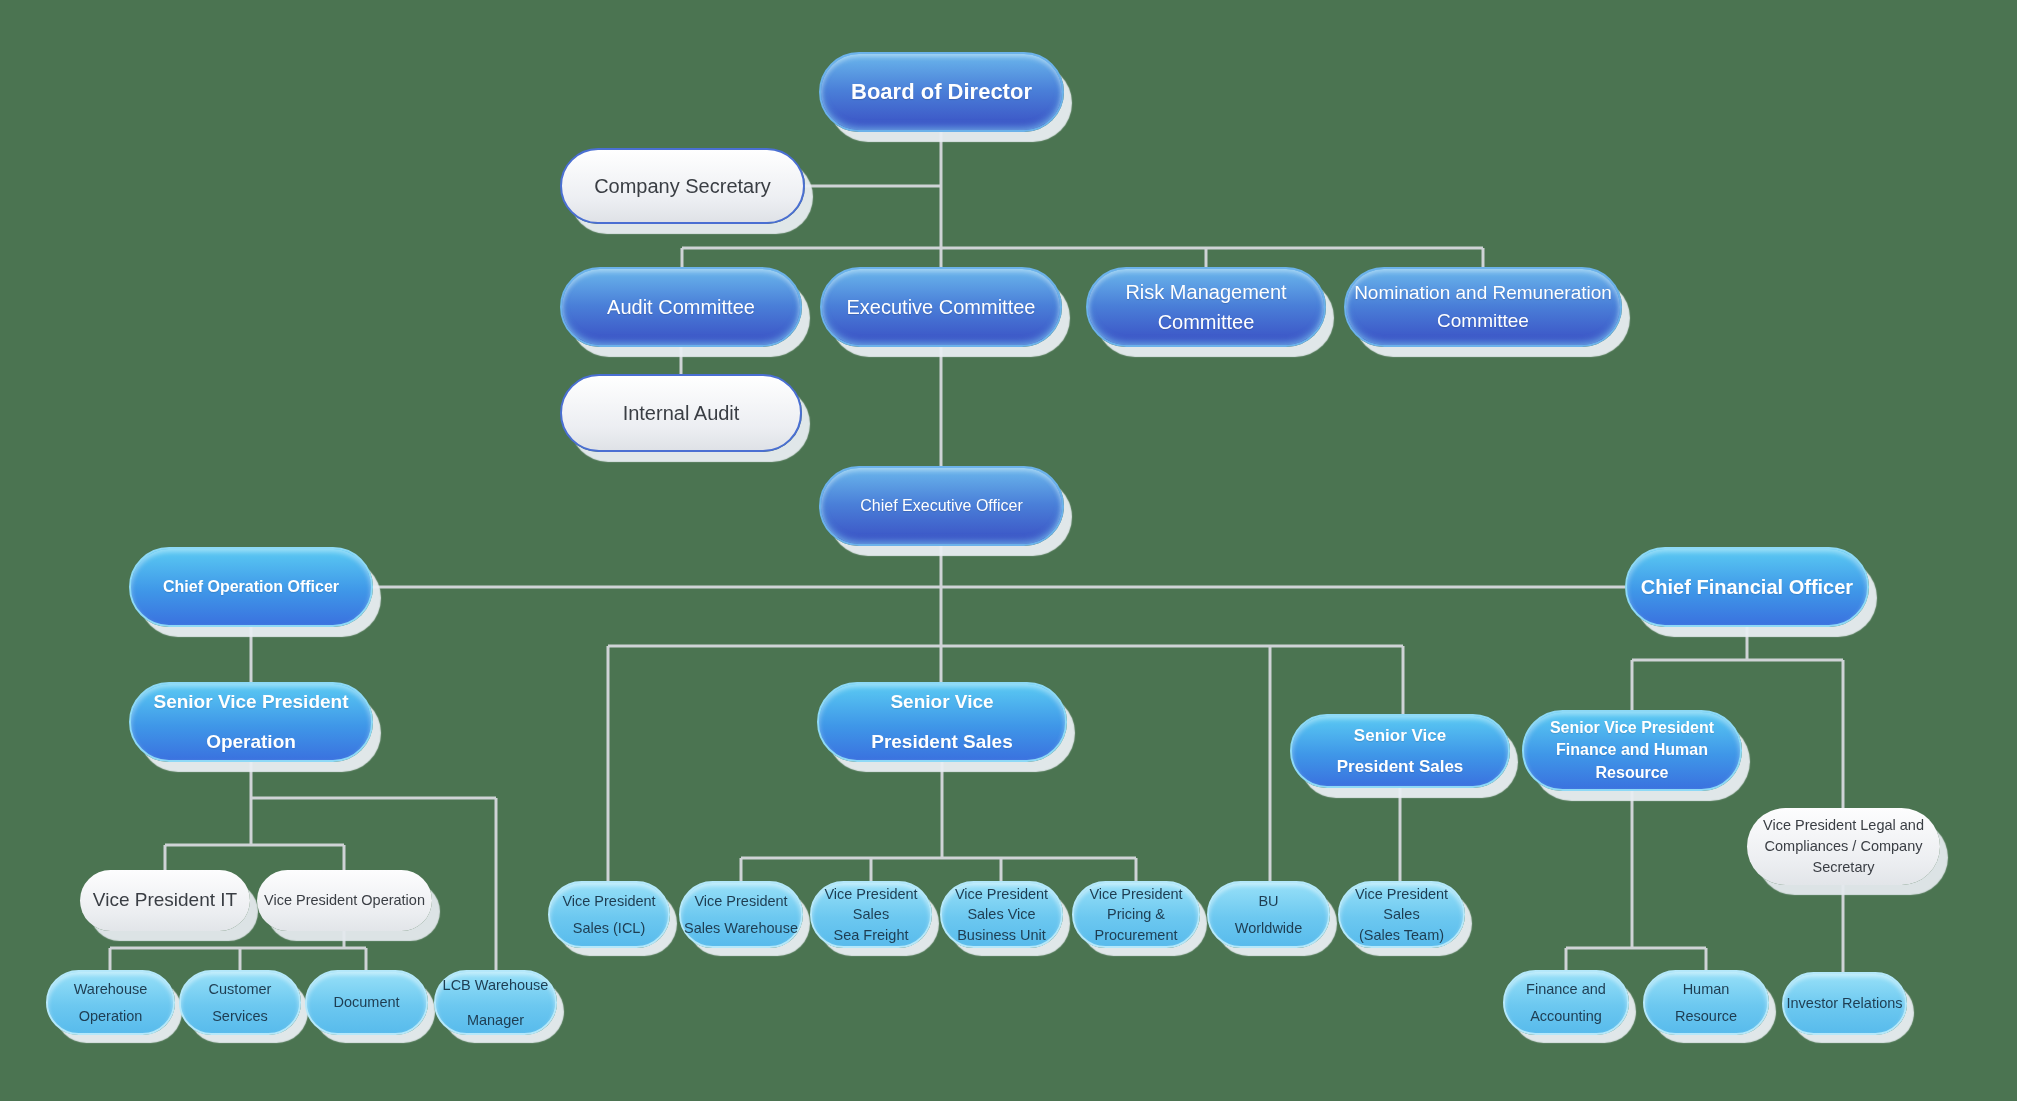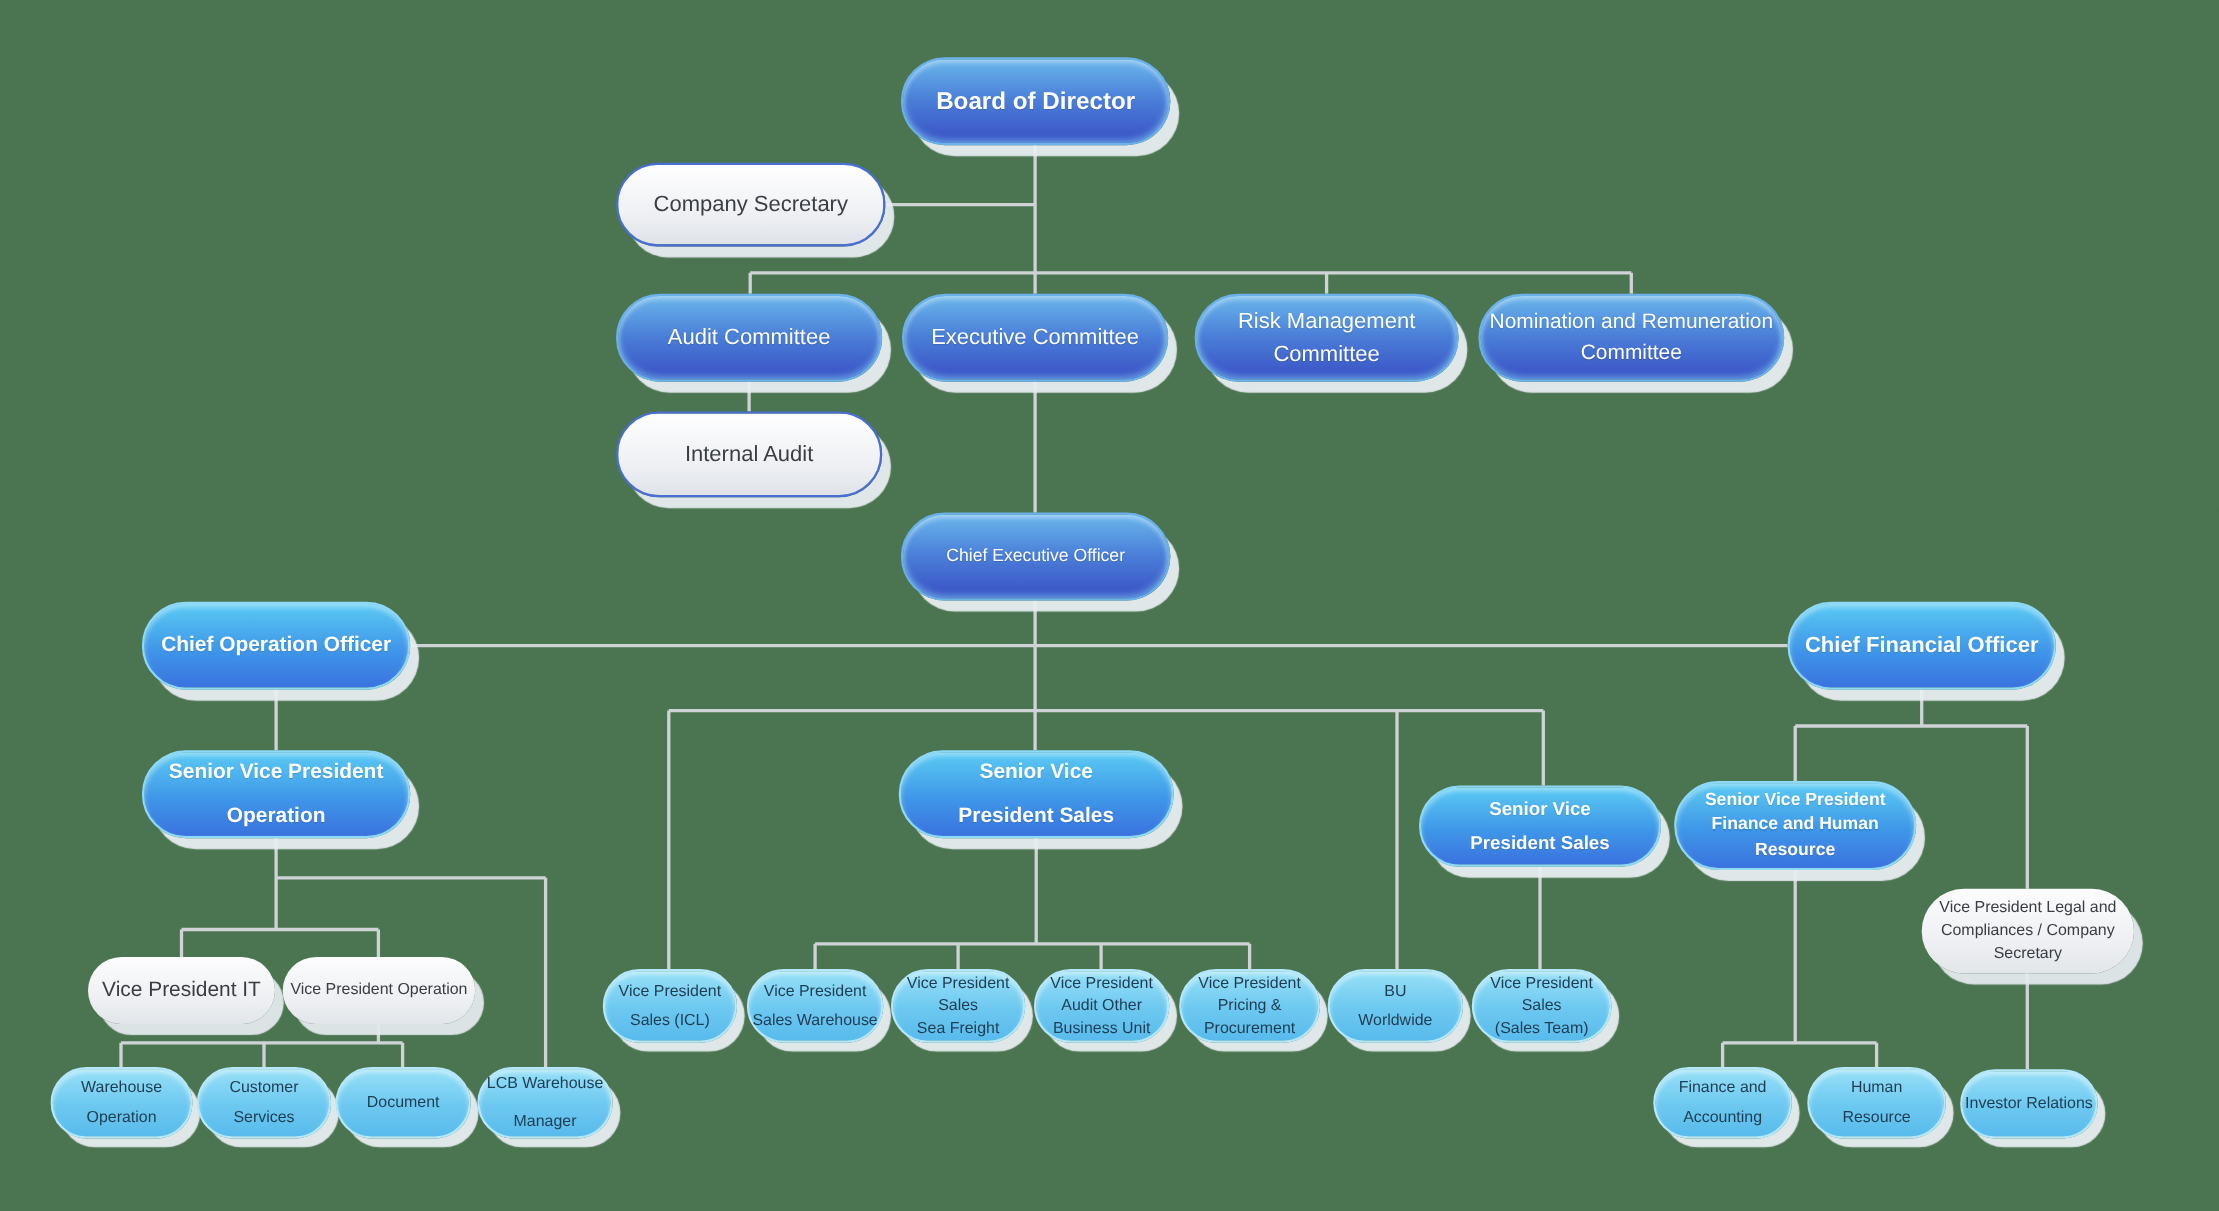--- a/index.html
+++ b/index.html
@@ -137,21 +137,21 @@
     <div class="node dark" style="left: 1344px; top: 267px; width: 278px; height: 80px; font-size: 19px; line-height: 1.5;">
       <span class="ln">Nomination and Remuneration</span>
       <span class="ln">Committee</span>
     </div>
     <div class="node white-blue" style="left: 560px; top: 374px; width: 242px; height: 78px; font-size: 20px;">
       <span class="ln">Internal Audit</span>
     </div>
     <div class="node dark" style="left: 819px; top: 466px; width: 245px; height: 80px; font-size: 16px;">
       <span class="ln">Chief Executive Officer</span>
     </div>
-    <div class="node mid bold" style="left: 129px; top: 547px; width: 244px; height: 80px; font-size: 19px;">
+    <div class="node mid bold" style="left: 129px; top: 547px; width: 244px; height: 80px; font-size: 16px;">
       <span class="ln">Chief Operation Officer</span>
     </div>
     <div class="node mid bold" style="left: 1625px; top: 547px; width: 244px; height: 80px; font-size: 20px;">
       <span class="ln">Chief Financial Officer</span>
     </div>
     <div class="node mid bold" style="left: 129px; top: 682px; width: 244px; height: 80px; font-size: 19px; line-height: 2.1;">
       <span class="ln">Senior Vice President</span>
       <span class="ln">Operation</span>
     </div>
     <div class="node mid bold" style="left: 817px; top: 682px; width: 250px; height: 80px; font-size: 19px; line-height: 2.1;">
@@ -186,21 +186,21 @@
       <span class="ln">Vice President</span>
       <span class="ln">Sales Warehouse</span>
     </div>
     <div class="node cyan" style="left: 810px; top: 881px; width: 122px; height: 67px; font-size: 14.5px; line-height: 1.42;">
       <span class="ln">Vice President</span>
       <span class="ln">Sales</span>
       <span class="ln">Sea Freight</span>
     </div>
     <div class="node cyan" style="left: 940px; top: 881px; width: 123px; height: 67px; font-size: 14.5px; line-height: 1.42;">
       <span class="ln">Vice President</span>
-      <span class="ln">Audit Other</span>
+      <span class="ln">Sales Vice</span>
       <span class="ln">Business Unit</span>
     </div>
     <div class="node cyan" style="left: 1072px; top: 881px; width: 128px; height: 67px; font-size: 14.5px; line-height: 1.42;">
       <span class="ln">Vice President</span>
       <span class="ln">Pricing &amp;</span>
       <span class="ln">Procurement</span>
     </div>
     <div class="node cyan" style="left: 1207px; top: 881px; width: 123px; height: 67px; font-size: 14.5px; line-height: 1.8; text-align: center;">
       <span class="ln">BU</span>
       <span class="ln">Worldwide</span>

